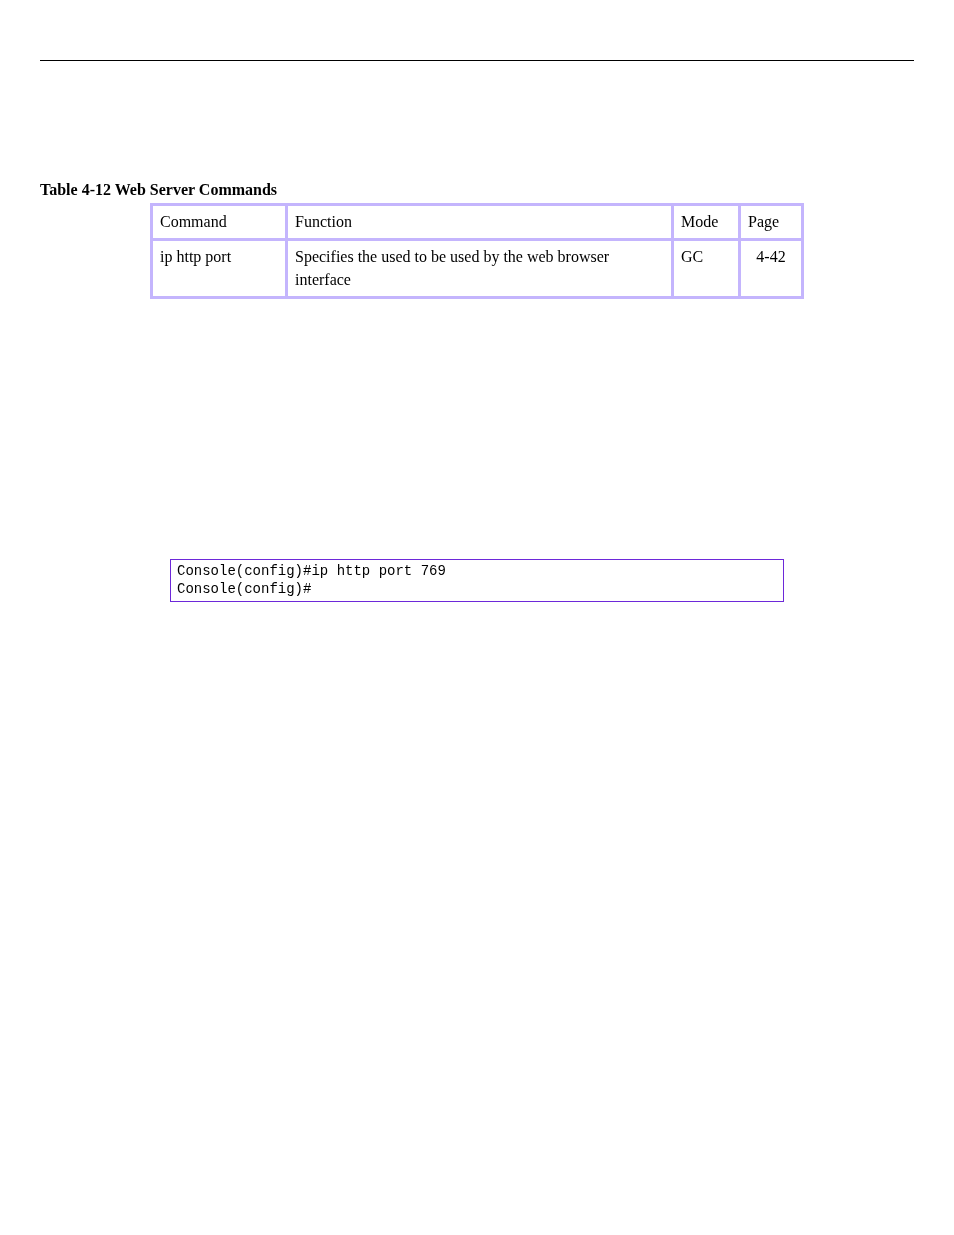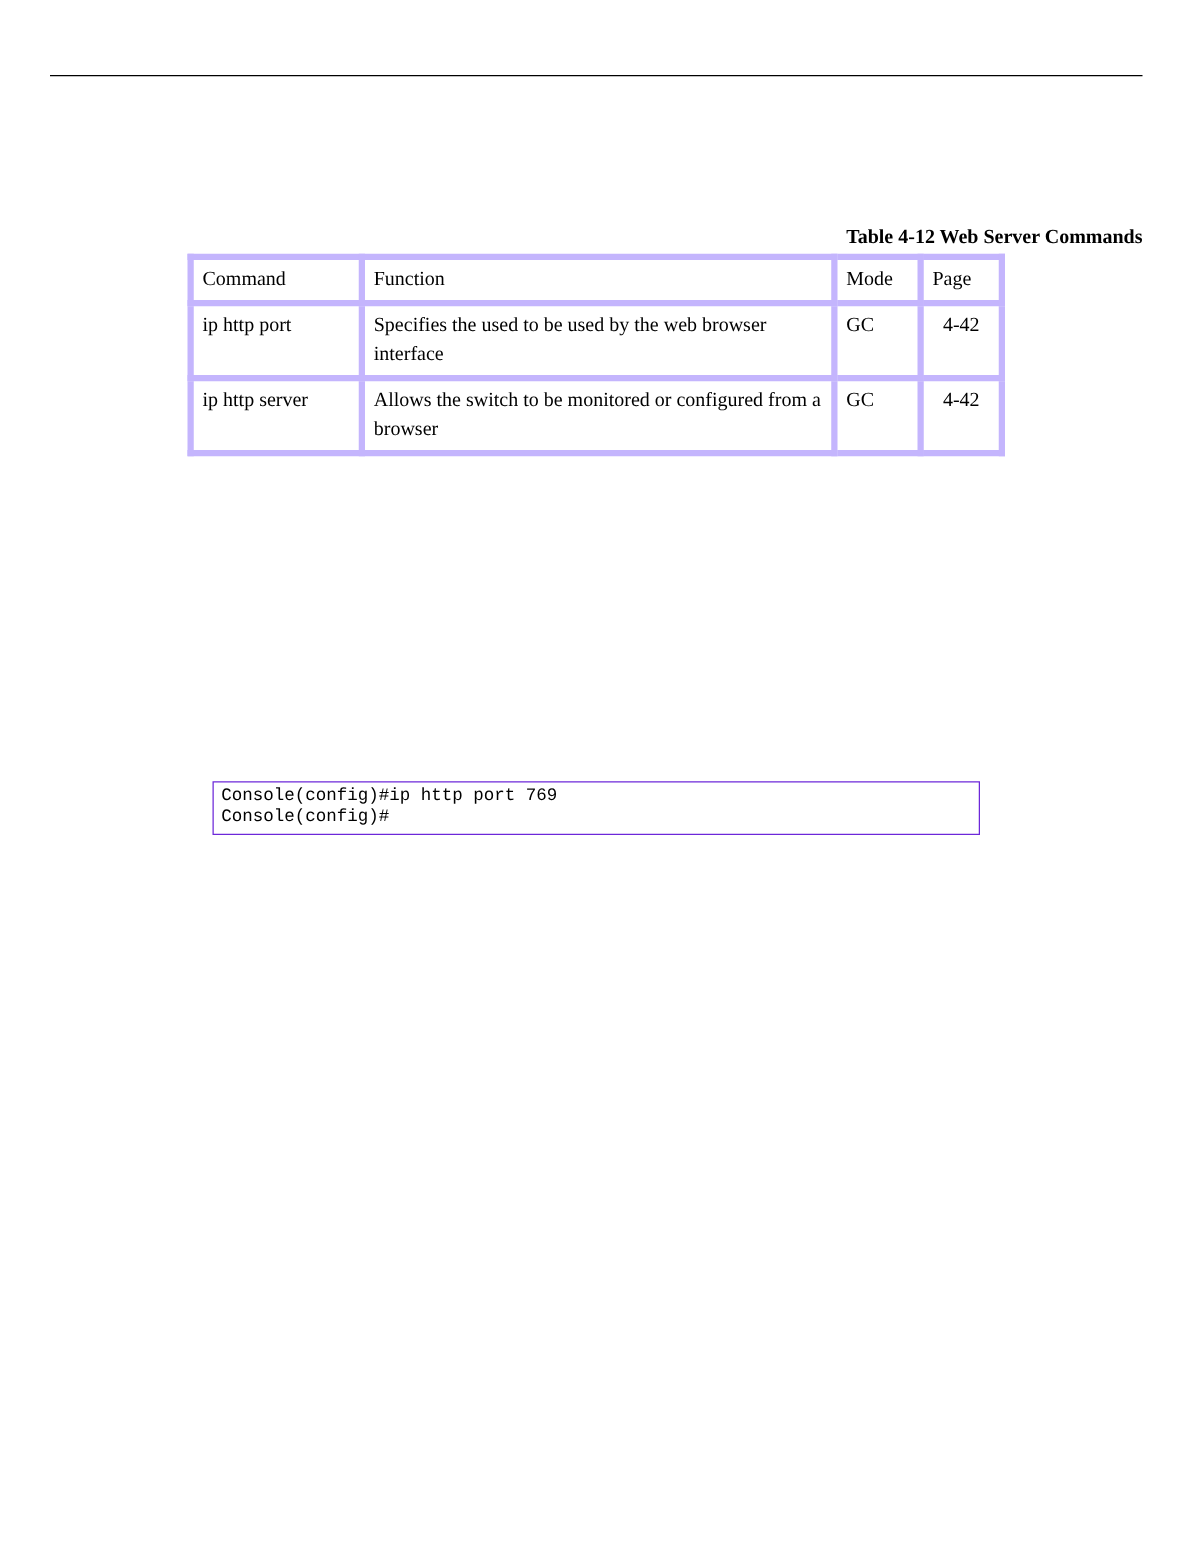--- a/index.html
+++ b/index.html
@@ -13,32 +13,32 @@
     .page {
       padding: 60px 40px 40px 40px;
       box-sizing: border-box;
     }
     .top-rule {
       border: none;
       border-top: 1px solid #000;
       margin: 0 0 120px 0;
     }
     .table-title {
-      text-align: right;
+      text-align: left;
       font-weight: bold;
       font-size: 16px;
       margin: 0 0 4px 0;
     }
     .cmd-table {
       border-collapse: collapse;
       margin: 0 auto;
       width: 654px;
     }
     .cmd-table th, .cmd-table td {
-      border: 5px solid #c4b5fd;
+      border: 3px solid #c4b5fd;
       padding: 5px 7px;
       vertical-align: top;
       font-size: 16px;
       line-height: 1.4;
       text-align: left;
     }
     .cmd-table th {
       font-weight: normal;
     }
     .col-command { width: 118px; }
@@ -77,24 +77,18 @@
         <th class="col-page">Page</th>
       </tr>
     </thead>
     <tbody id="table-body">
     <tr>
           <td class="col-command">ip http port</td>
           <td class="col-function">Specifies the used to be used by the web browser interface</td>
           <td class="col-mode">GC</td>
           <td class="col-page">4-42</td>
         </tr>
-        <tr>
-          <td class="col-command">ip http server</td>
-          <td class="col-function">Allows the switch to be monitored or configured from a browser</td>
-          <td class="col-mode">GC</td>
-          <td class="col-page">4-42</td>
-        </tr>
       </tbody>
   </table>
 
   <div class="console-box">Console(config)#ip http port 769
 Console(config)#</div>
 </div>
 
 </body></html>

